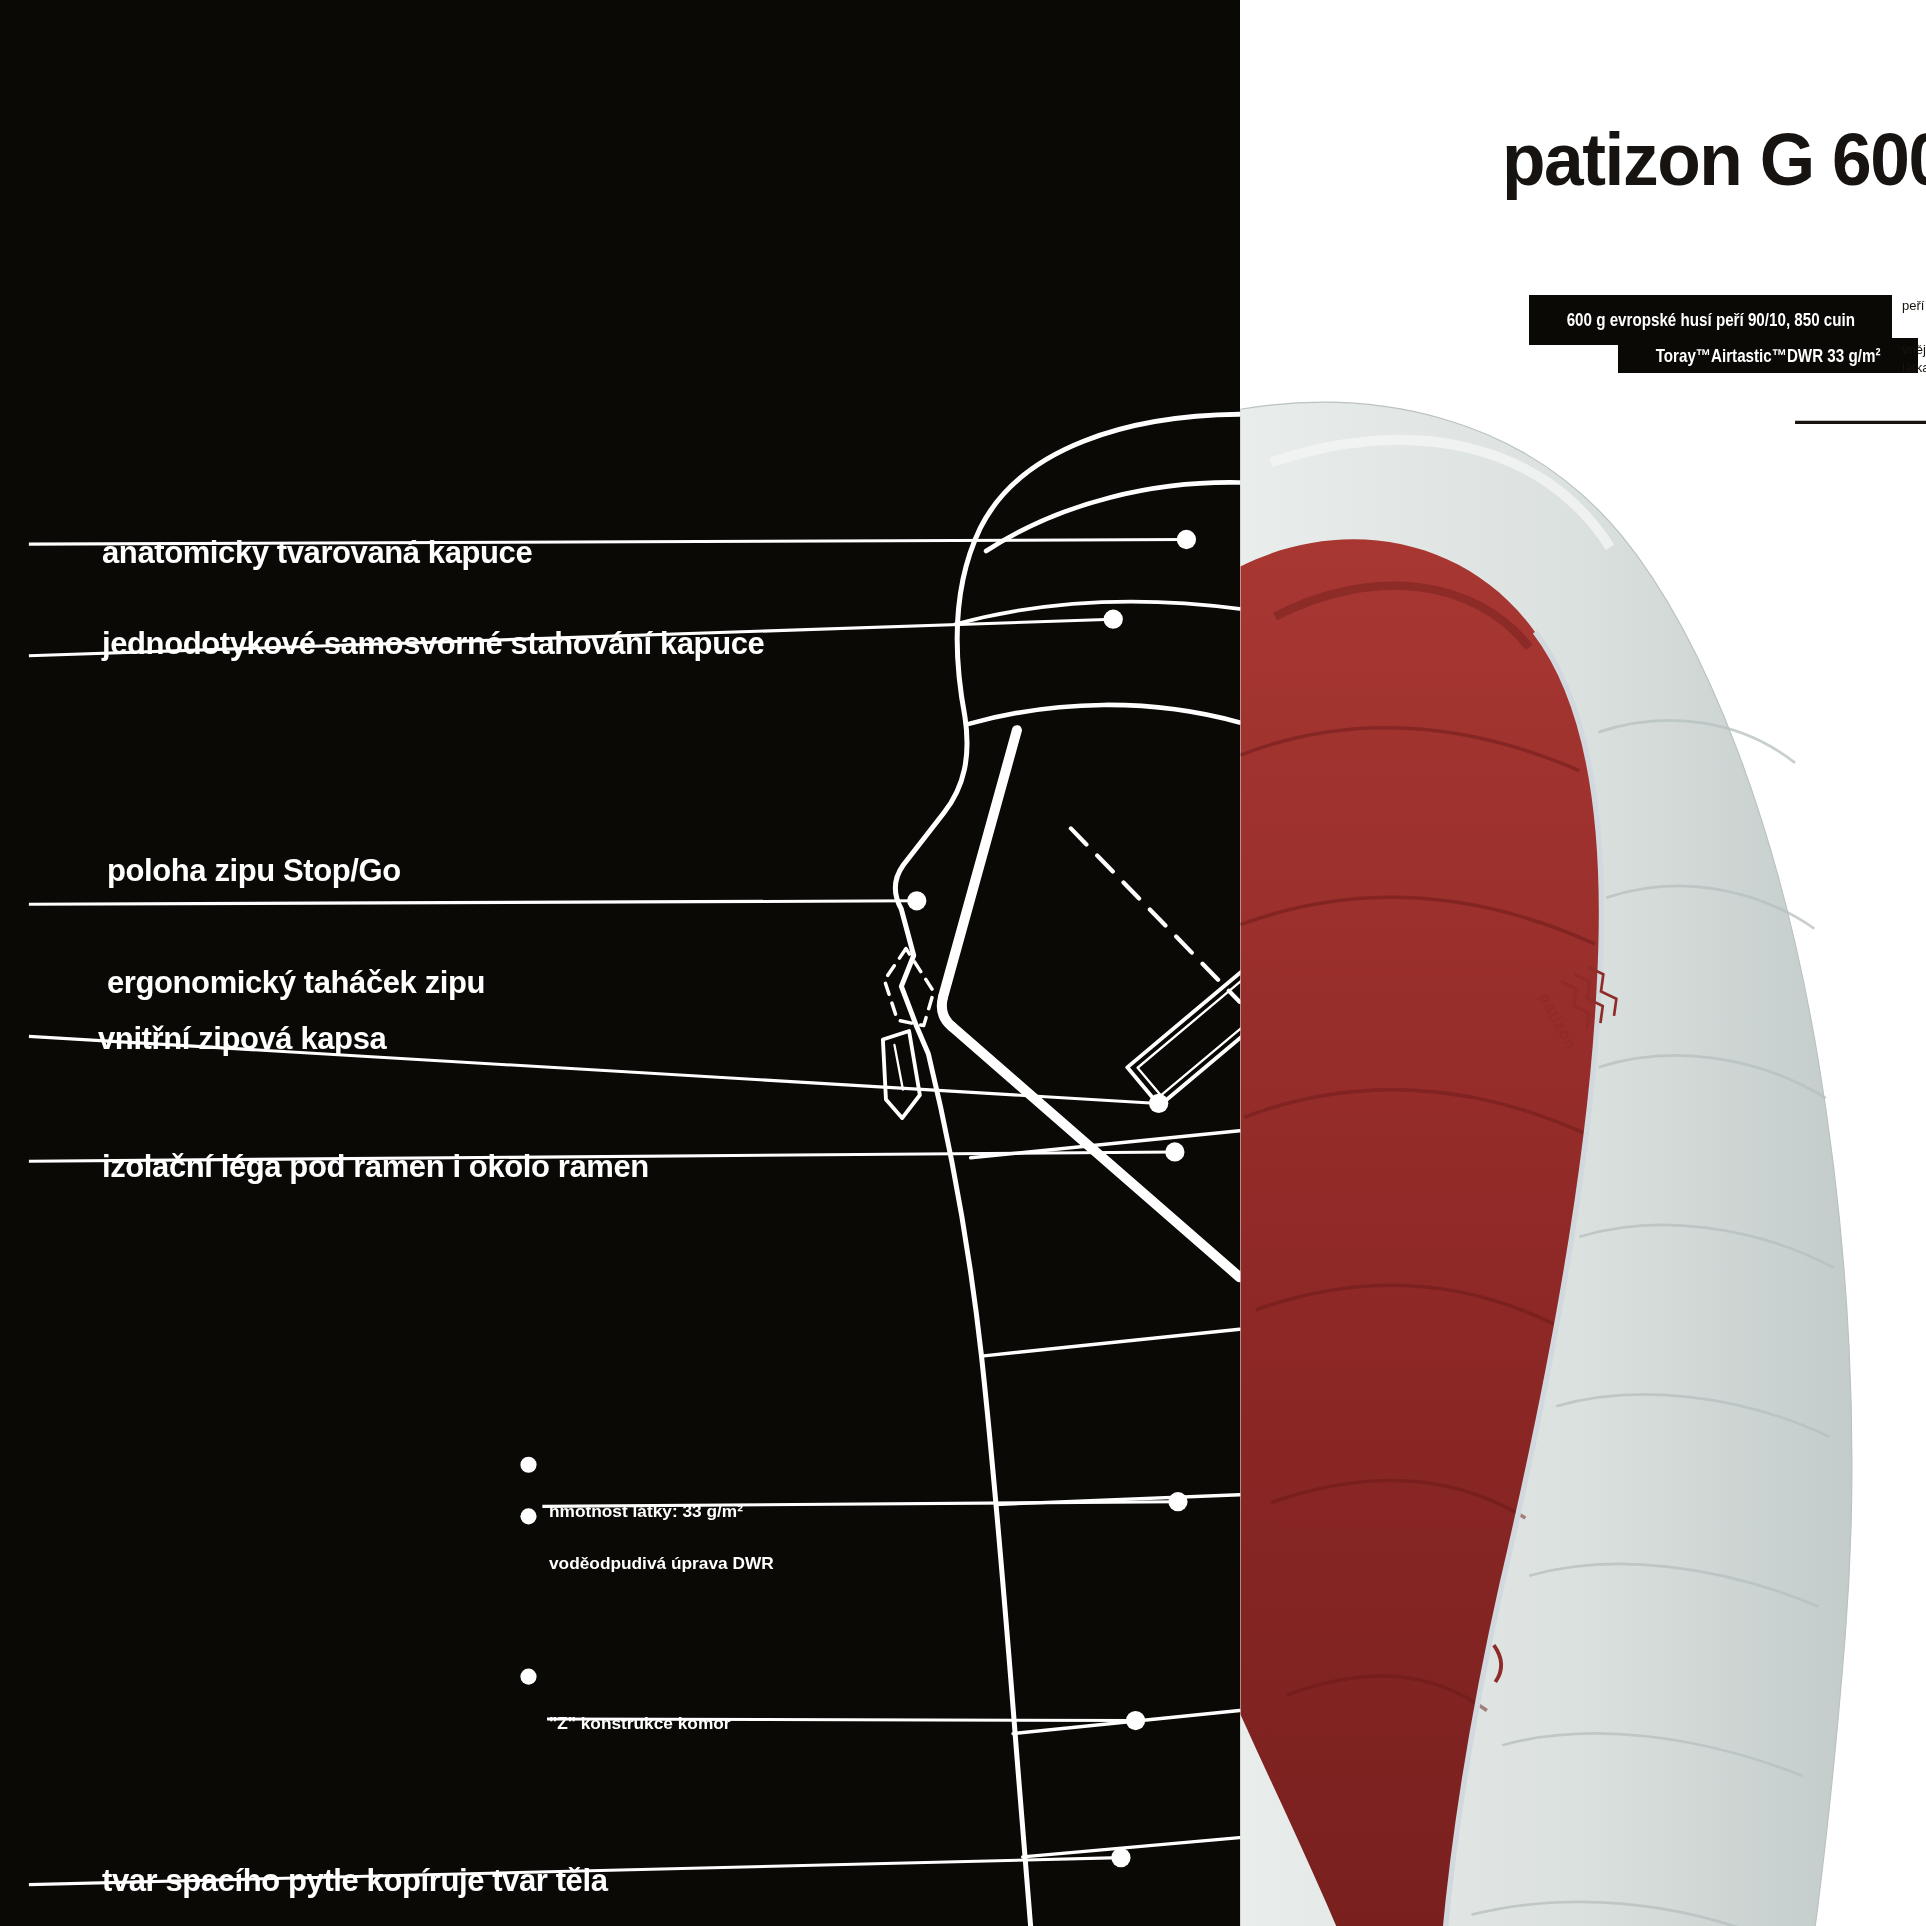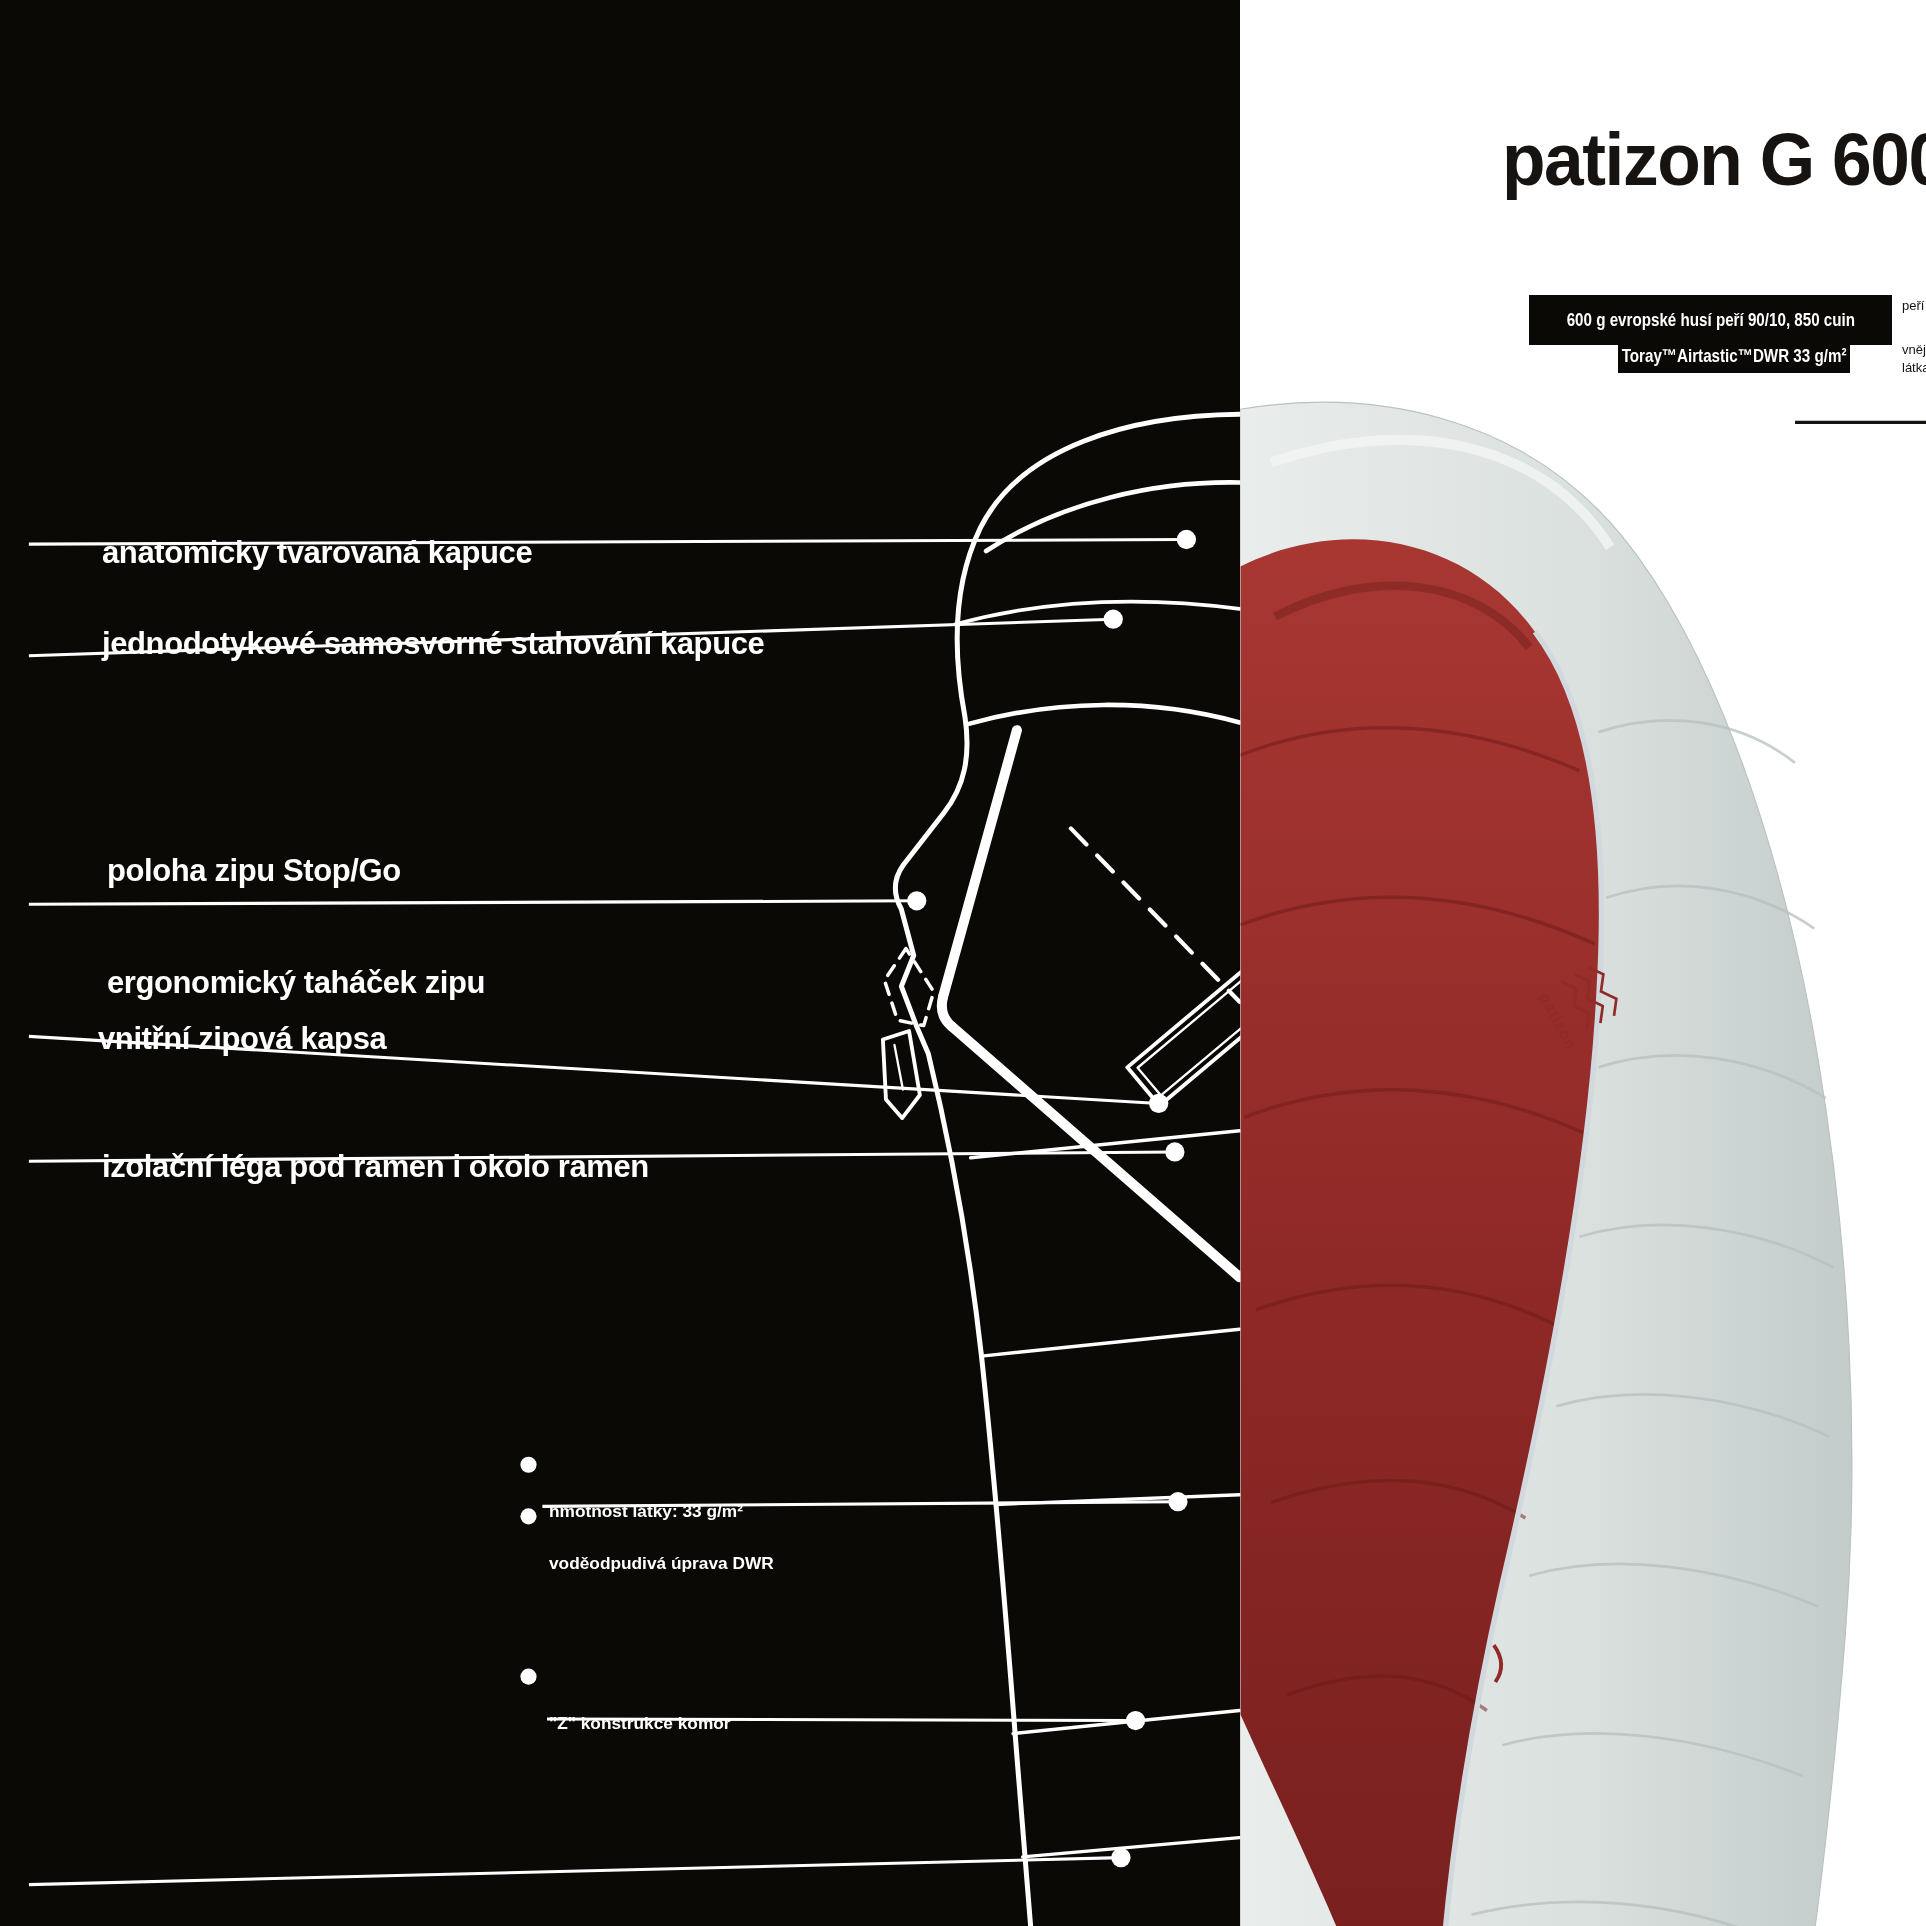--- a/index.html
+++ b/index.html
@@ -191,34 +191,35 @@
     </g>
   </svg>
 
   <h1 id="title" class="abs nowrap" style="left:1502px;top:116px;margin:0;">patizon G 600</h1>
 
   <div class="badge abs" style="left:1529px;top:295px;width:363px;height:50px;">
     <span>600 g evropské husí peří 90/10, 850 cuin</span>
   </div>
   <div class="side-label abs" style="left:1902px;top:297px;">peří</div>
 
-  <div class="badge abs" style="left:1618px;top:338px;width:232px;height:35px;">
+  <div class="badge abs" style="left:1618px;top:338px;width:300px;height:35px;">
     <span>Toray™Airtastic™DWR 33 g/m²</span>
   </div>
   <div class="side-label abs" style="left:1902px;top:341px;">
     <div>vnější a vnitřní</div>
     <div>látka</div>
   </div>
 
   <div class="feature abs nowrap" style="left:102px;top:489px;">anatomicky tvarovaná kapuce</div>
   <div class="feature abs nowrap" style="left:102px;top:580px;">jednodotykové samosvorné stahování kapuce</div>
   <div class="feature abs nowrap" style="left:107px;top:807px;">poloha zipu Stop/Go</div>
   <div class="feature abs nowrap" style="left:107px;top:919px;">ergonomický taháček zipu</div>
   <div class="feature abs nowrap" style="left:98px;top:975px;">vnitřní zipová kapsa</div>
   <div class="feature abs nowrap" style="left:102px;top:1103px;">izolační léga pod ramen i okolo ramen</div>
 
   <div class="bullet-note abs nowrap" style="left:549px;top:1453px;">hmotnost látky: 33 g/m²</div>
   <div class="bullet-note abs nowrap" style="left:549px;top:1505px;">voděodpudivá úprava DWR</div>
   <div class="bullet-note abs nowrap" style="left:549px;top:1665px;">"Z" konstrukce komor</div>
 
+  <div class="feature abs nowrap" style="left:102px;top:1817px;">tvar spacího pytle kopíruje tvar těla</div>
 
 </div>
 
 
 </body></html>

